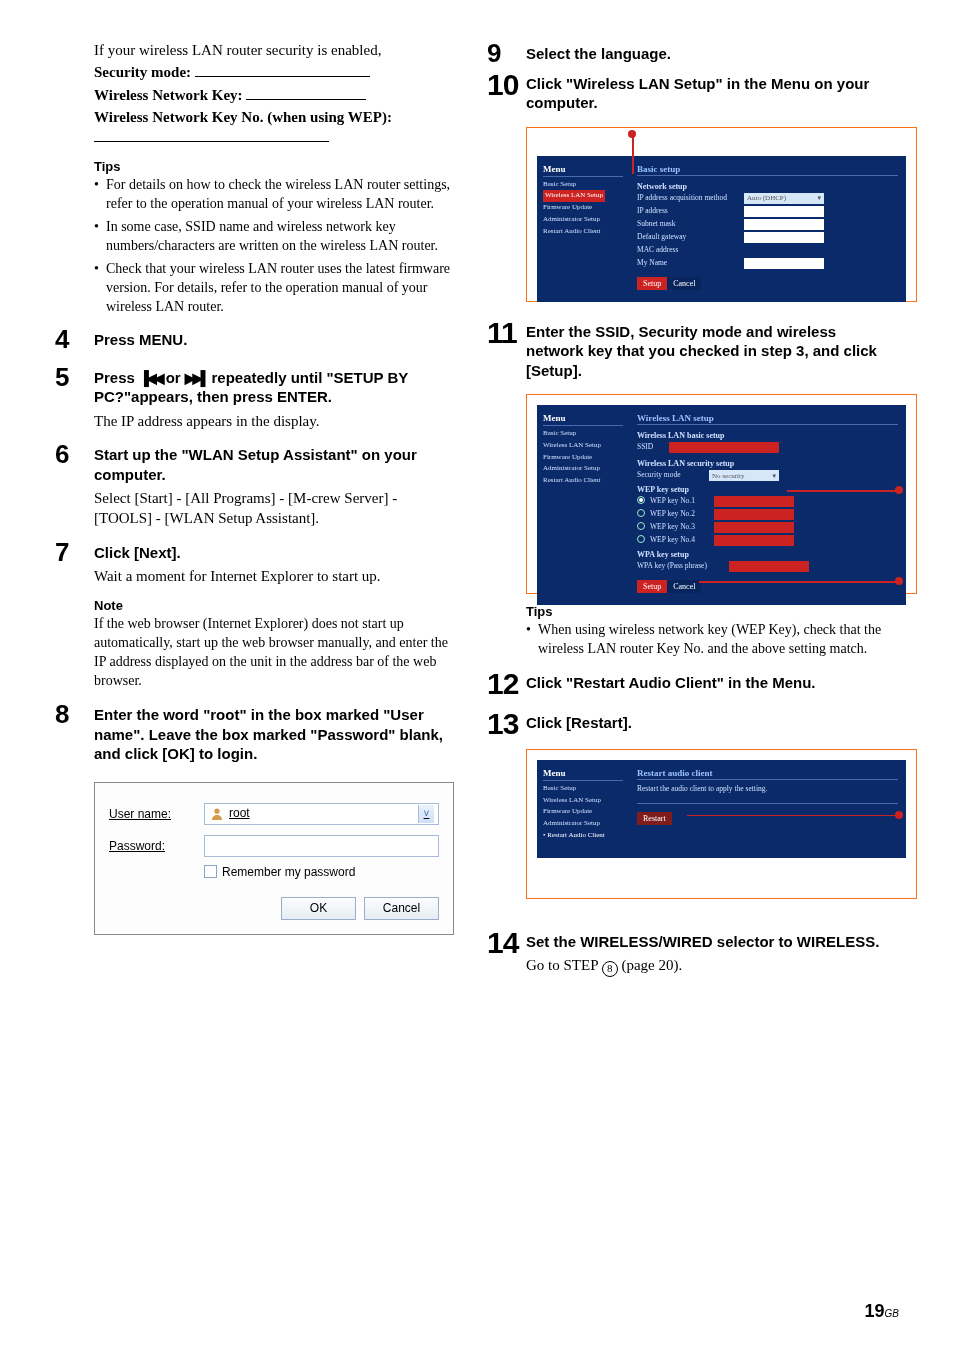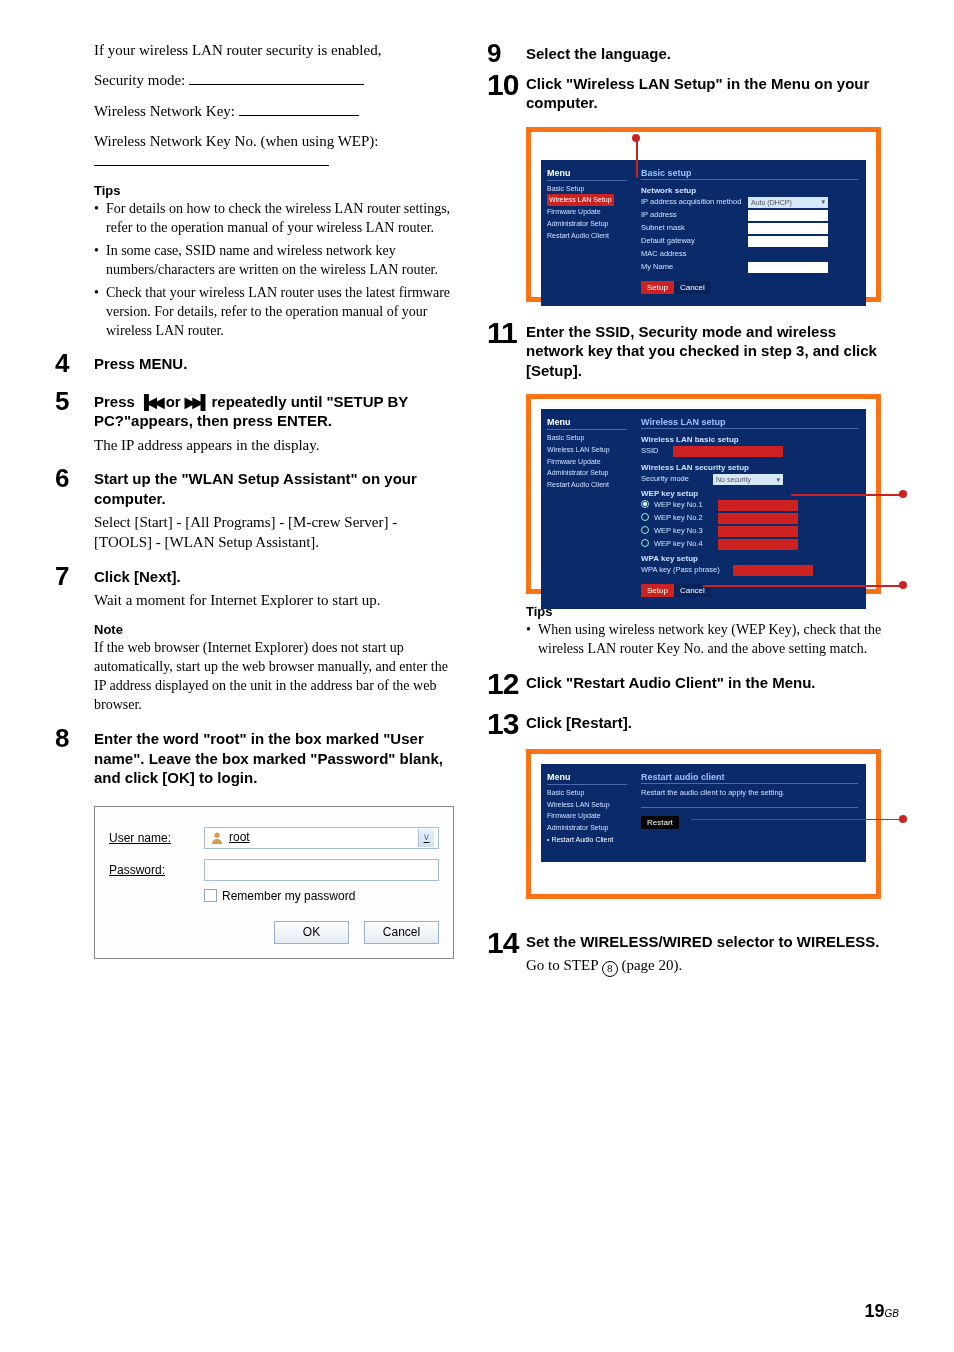--- a/index.html
+++ b/index.html
@@ -18,21 +18,21 @@
     gap: 32px;
   }
   .col {
     flex: 1;
     min-width: 0;
   }
   .col-left { width: 400px; flex: 0 0 400px; }
   .col-right { width: 400px; flex: 0 0 400px; }
   p { margin: 0 0 1px 0; line-height: 1.35; }
   .intro, .body-text, .fill-line { margin-left: 39px; }
-  .fill-line { margin-top: 10px; }
+  .fill-line { margin-top: 2px; font-weight: bold; }
   .underline-blank {
     display: inline-block;
     border-bottom: 1px solid #000;
     height: 1.0em;
     vertical-align: baseline;
   }
   .tips-head, .note-head {
     font-family: Arial, Helvetica, sans-serif;
     font-weight: bold;
     font-size: 13px;
@@ -131,42 +131,42 @@
   .login-field.combo { justify-content: space-between; }
   .combo-arrow {
      width: 16px; height: 18px;
      background: linear-gradient(#eaf1fb,#cfe0f5);
      border-left: 1px solid #a7bcd6;
      display: flex; align-items: center; justify-content: center;
      color: #3a66a7; font-size: 10px;
   }
   .login-check-row { margin-left: 95px; display: flex; align-items: center; gap: 5px; margin-bottom: 18px; margin-top: -2px;}
   .login-chk { width: 13px; height: 13px; border: 1px solid #8aa5c8; background: #fff; }
-  .login-btns { display: flex; justify-content: flex-end; gap: 15px; }
+  .login-btns { display: flex; justify-content: flex-end; gap: 8px; }
   .login-btn {
     width: 75px; height: 23px;
     border: 1px solid #9aafc9;
     background: linear-gradient(#fdfdfd,#e6ecf3);
     display: flex; align-items: center; justify-content: center;
     font-size: 12px;
   }
   .login-icon {
     width: 16px; height: 16px;
     display: inline-flex; align-items: center; justify-content: center;
     margin-right: 4px;
   }
 
   
   .shot {
     margin-left: 39px;
     margin-top: 10px;
-    width: 355px;
-    border: 5px solid #f97316;
+    width: 391px;
+    border: 1px solid #f97316;
     background: #fff;
-    font-family: Liberation Sans, sans-serif;
+    font-family: Liberation Serif, serif;
     font-size: 8px;
     color: #fff;
     position: relative;
   }
   .shot-inner {
     margin: 10px;
     display: flex;
     border: 0;
   }
   .shot-side {
@@ -224,21 +224,21 @@
     padding: 0 3px;
   }
   .fval.sel { background:#d7e7fa; justify-content:space-between;}
   .fval.red { background: #cc2222; }
   .radio { width:8px;height:8px;border:1px solid #9ec;background:#0a2a6a;border-radius:50%;display:inline-block;margin-right:3px;vertical-align:middle;}
   .radio.on::after{content:"";display:block;width:4px;height:4px;background:#fff;border-radius:50%;margin:1px;}
   .btnrow { margin-top:8px; display:flex; gap:0;}
   .sbtn { height:13px; padding:0 6px; font-size:8px; display:flex; align-items:center; color:#fff;}
   .sbtn.setup{ background:#c22;}
   .sbtn.cancel{ background:#07245c;}
-  .sbtn.restart{ background:#000000;}
+  .sbtn.restart{ background:#7f1d1d;}
 
   .callout-dot {
     position: absolute;
     width: 8px; height: 8px; border-radius: 50%;
     background: #c22;
   }
   .callout-line-v {
     position: absolute;
     width: 1.5px; background:#c22;
   }

